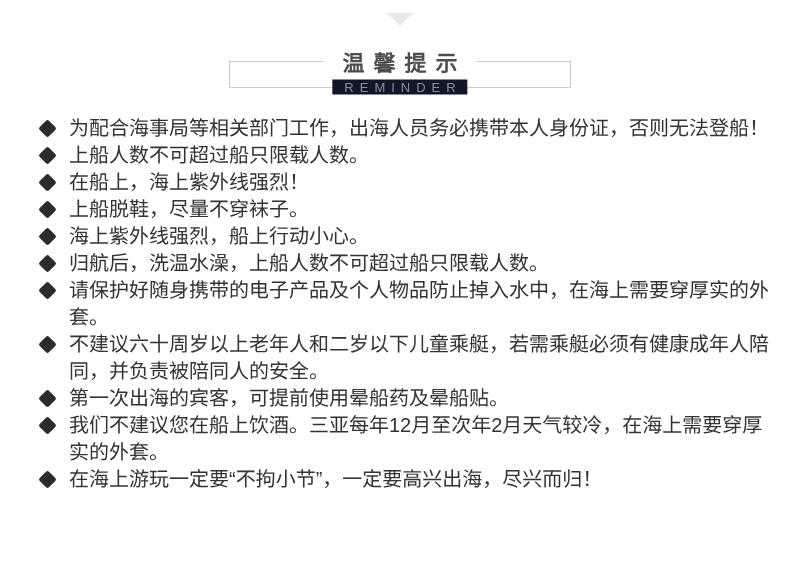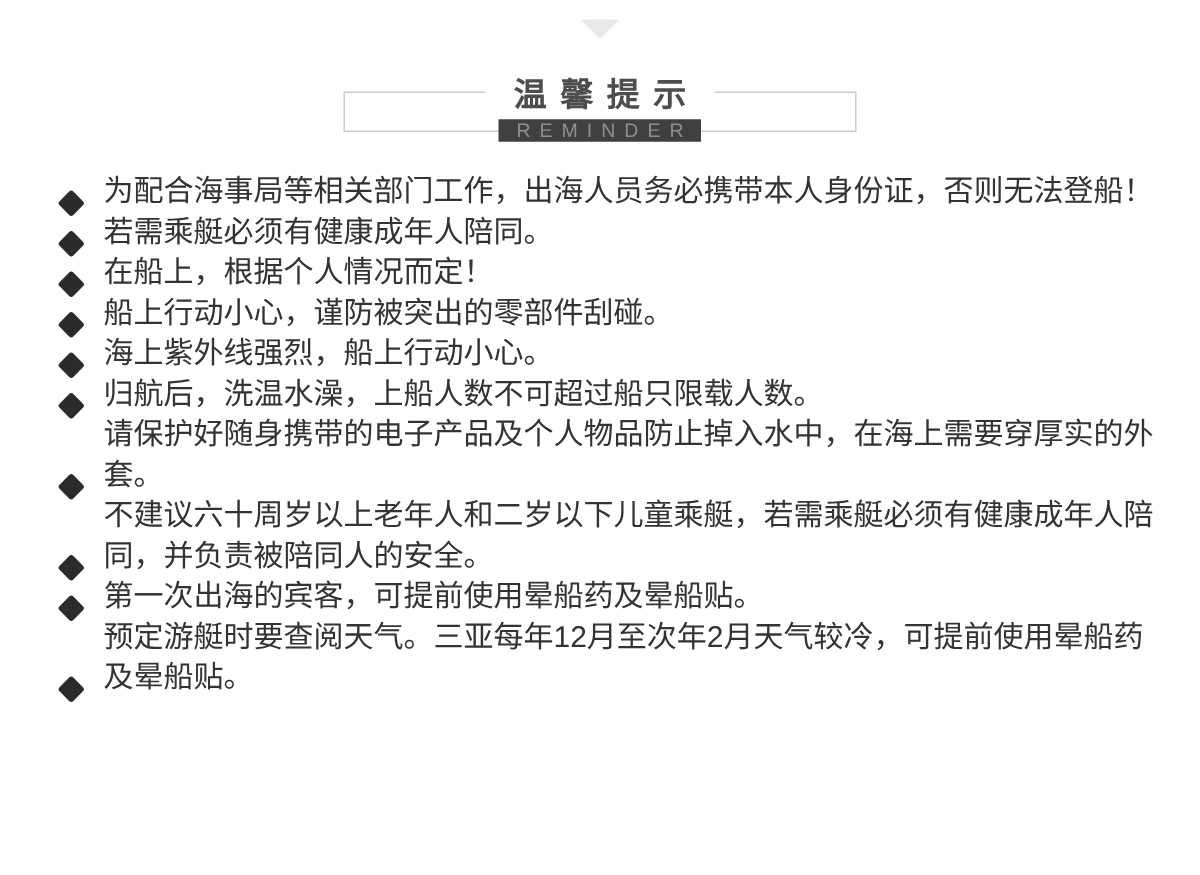--- a/index.html
+++ b/index.html
@@ -46,34 +46,34 @@
     font-weight: bold;
     color: #4d4d4d;
     letter-spacing: 9px;
     white-space: nowrap;
   }
   .subtitle {
     position: absolute;
     left: 50%;
     bottom: 0;
     transform: translate(-50%, 50%);
-    background: #404040;
+    background: #0f172a;
     padding: 0 6px 0 12px;
     font-size: 13px;
     color: #8f8f8f;
     letter-spacing: 6px;
     white-space: nowrap;
   }
   
   .list {
     margin: 27px 24px 0 38px;
   }
   .item {
     display: flex;
-    align-items: flex-end;
+    align-items: flex-start;
     color: #333333;
     font-size: 20px;
     line-height: 27px;
   }
   .diamond {
     flex: 0 0 auto;
     width: 13px;
     height: 13px;
     background: #2b2b2b;
     border-radius: 2px;
@@ -96,33 +96,33 @@
   </div>
 
   <div class="list" id="reminder-list">
   <div class="item">
     <span class="diamond"></span>
     <span class="item-text">为配合海事局等相关部门工作，出海人员务必携带本人身份证，否则无法登船！</span>
   </div>
 
   <div class="item">
     <span class="diamond"></span>
-    <span class="item-text">若需乘艇必须有健康成年人陪同。</span>
+    <span class="item-text">上船人数不可超过船只限载人数。</span>
   </div>
 
   <div class="item">
     <span class="diamond"></span>
-    <span class="item-text">在船上，根据个人情况而定！</span>
+    <span class="item-text">在船上，海上紫外线强烈！</span>
   </div>
-
 
   <div class="item">
     <span class="diamond"></span>
-    <span class="item-text">船上行动小心，谨防被突出的零部件刮碰。</span>
+    <span class="item-text">上船脱鞋，尽量不穿袜子。</span>
   </div>
+
 
   <div class="item">
     <span class="diamond"></span>
     <span class="item-text">海上紫外线强烈，船上行动小心。</span>
   </div>
 
   <div class="item">
     <span class="diamond"></span>
     <span class="item-text">归航后，洗温水澡，上船人数不可超过船只限载人数。</span>
   </div>
@@ -138,17 +138,21 @@
     <span class="item-text">不建议六十周岁以上老年人和二岁以下儿童乘艇，若需乘艇必须有健康成年人陪同，并负责被陪同人的安全。</span>
   </div>
 
   <div class="item">
     <span class="diamond"></span>
     <span class="item-text">第一次出海的宾客，可提前使用晕船药及晕船贴。</span>
   </div>
 
   <div class="item">
     <span class="diamond"></span>
-    <span class="item-text">预定游艇时要查阅天气。三亚每年12月至次年2月天气较冷，可提前使用晕船药及晕船贴。</span>
+    <span class="item-text">我们不建议您在船上饮酒。三亚每年12月至次年2月天气较冷，在海上需要穿厚实的外套。</span>
   </div>
 
+  <div class="item">
+    <span class="diamond"></span>
+    <span class="item-text">在海上游玩一定要“不拘小节”，一定要高兴出海，尽兴而归！</span>
+  </div>
 </div>
 </div>
 
 </body></html>

